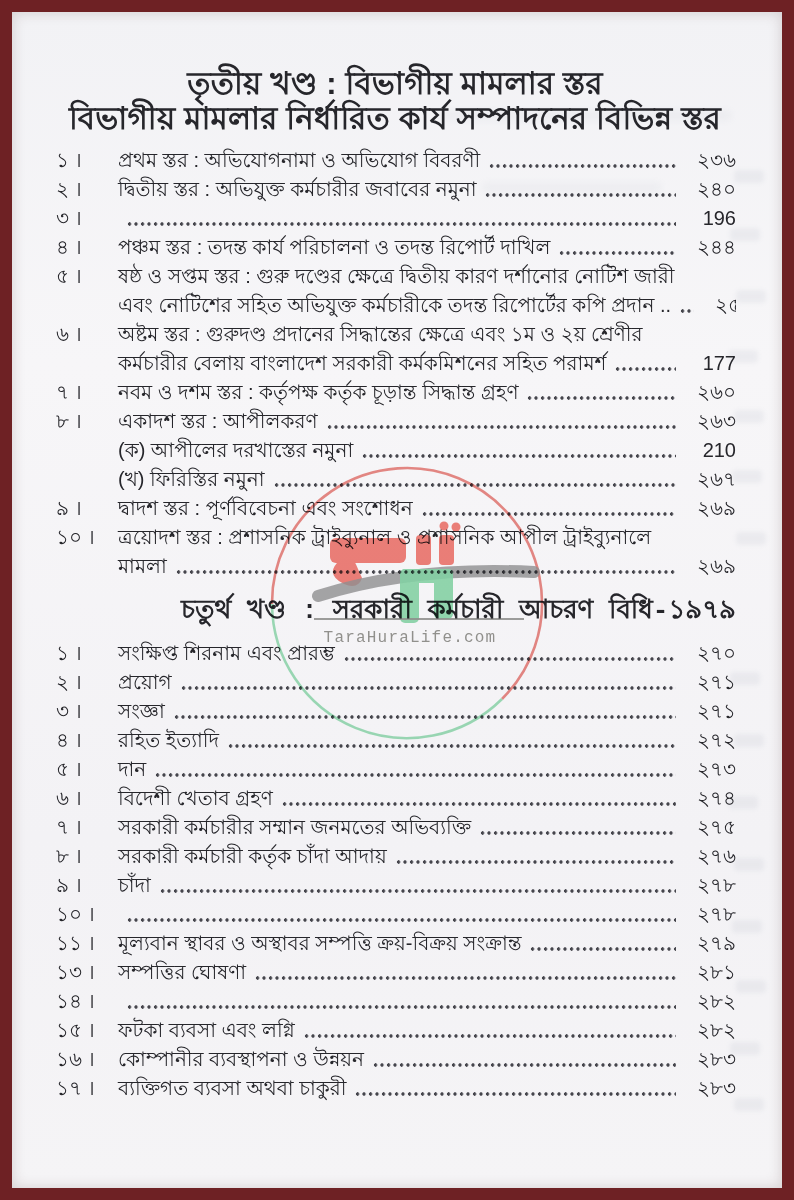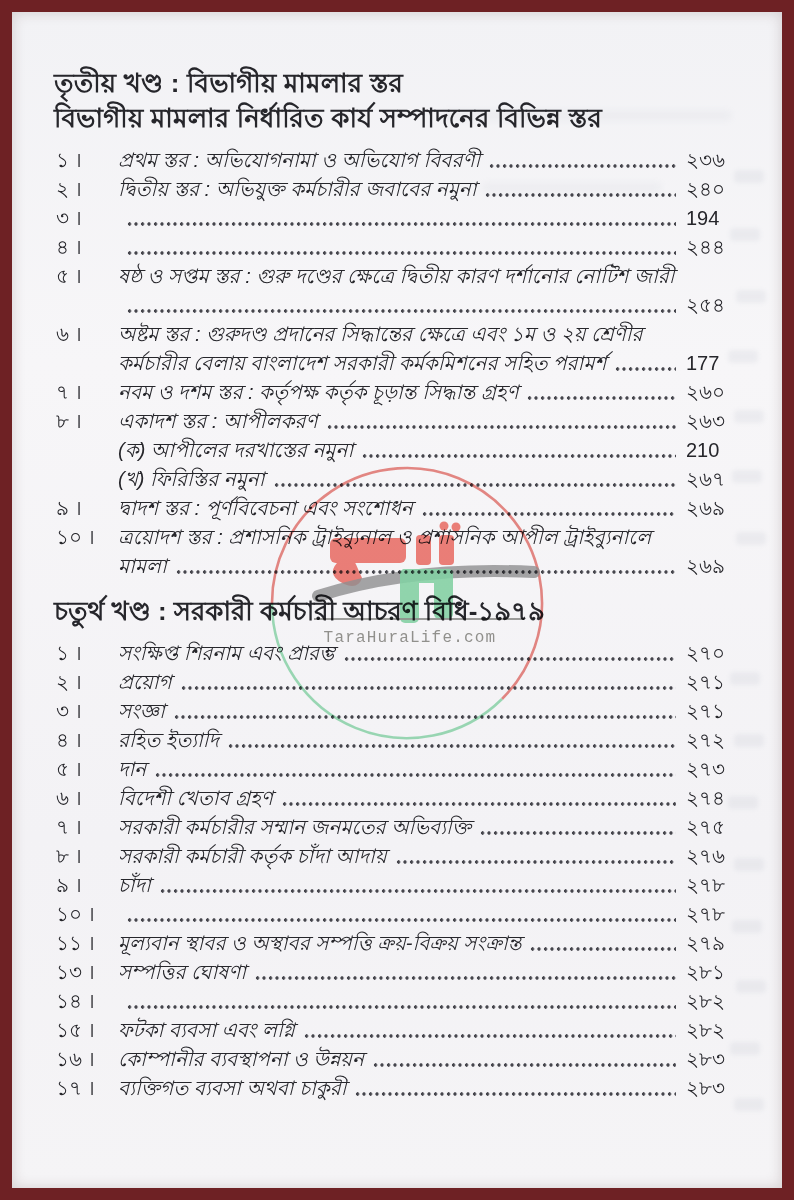--- a/index.html
+++ b/index.html
@@ -16,46 +16,48 @@
     box-shadow:inset 0 0 14px rgba(60,30,30,.18);
   }
   .content{
     position:absolute;
     left:0;top:0;right:0;bottom:0;
     padding:54px 46px 0 42px;
     z-index:1;
   }
   .h-group{margin:0 0 10px 0;}
   .h1{
-    font-size:26px;font-weight:700;
+    text-align:center;
+    font-size:31px;font-weight:700;
     line-height:35px;
     letter-spacing:.2px;
   }
   .h2{
-    text-align:left;
+    text-align:right;
     font-size:26px;font-weight:700;
     line-height:35px;
     margin:13px 0 10px 0;
+    font-family:Liberation Mono, monospace;
   }
   .row{
     display:flex;align-items:baseline;
     font-size:20px;line-height:29px;
     white-space:nowrap;overflow:hidden;
   }
   .num{flex:0 0 62px;padding-left:2px;}
-  .ttl{flex:0 1 auto;font-style:italic;}
+  .ttl{flex:0 1 auto;}
   .leader{
     flex:1 1 14px;min-width:14px;
     height:6px;align-self:flex-end;
     margin:0 10px 6px 9px;
     background-image:radial-gradient(circle at 2.5px 3px,#45454c 1.5px,transparent 1.9px);
     background-size:6.5px 6px;
     background-repeat:repeat-x;
   }
-  .pg{flex:0 0 50px;text-align:left;}
+  .pg{flex:0 0 50px;text-align:right;}
   
   .watermark{
     position:absolute;left:250px;top:444px;
     width:300px;height:300px;
     z-index:2;pointer-events:none;
     mix-blend-mode:multiply;opacity:.92;
   }
   .wm-text{
     font-family:"Liberation Mono","DejaVu Sans Mono",monospace;
     font-size:16px;letter-spacing:1.2px;
@@ -110,33 +112,35 @@
         </div>
         <div class="row">
           <span class="num">২ ।</span>
           <span class="ttl">দ্বিতীয় স্তর : অভিযুক্ত কর্মচারীর জবাবের নমুনা</span>
           <span class="leader"></span>
           <span class="pg">২৪০</span>
         </div>
         <div class="row">
           <span class="num">৩ ।</span>
           <span class="leader"></span>
-          <span class="pg">194</span>
+          <span class="pg">196</span>
         </div>
         <div class="row">
           <span class="num">৪ ।</span>
+          <span class="ttl">পঞ্চম স্তর : তদন্ত কার্য পরিচালনা ও তদন্ত রিপোর্ট দাখিল</span>
           <span class="leader"></span>
           <span class="pg">২৪৪</span>
         </div>
         <div class="row">
           <span class="num">৫ ।</span>
           <span class="ttl">ষষ্ঠ ও সপ্তম স্তর : গুরু দণ্ডের ক্ষেত্রে দ্বিতীয় কারণ দর্শানোর নোটিশ জারী</span>
         </div>
         <div class="row">
           <span class="num"></span>
+          <span class="ttl">এবং নোটিশের সহিত অভিযুক্ত কর্মচারীকে তদন্ত রিপোর্টের কপি প্রদান ..</span>
           <span class="leader"></span>
           <span class="pg">২৫৪</span>
         </div>
         <div class="row">
           <span class="num">৬ ।</span>
           <span class="ttl">অষ্টম স্তর : গুরুদণ্ড প্রদানের সিদ্ধান্তের ক্ষেত্রে এবং ১ম ও ২য় শ্রেণীর</span>
         </div>
         <div class="row">
           <span class="num"></span>
           <span class="ttl">কর্মচারীর বেলায় বাংলাদেশ সরকারী কর্মকমিশনের সহিত পরামর্শ</span>

